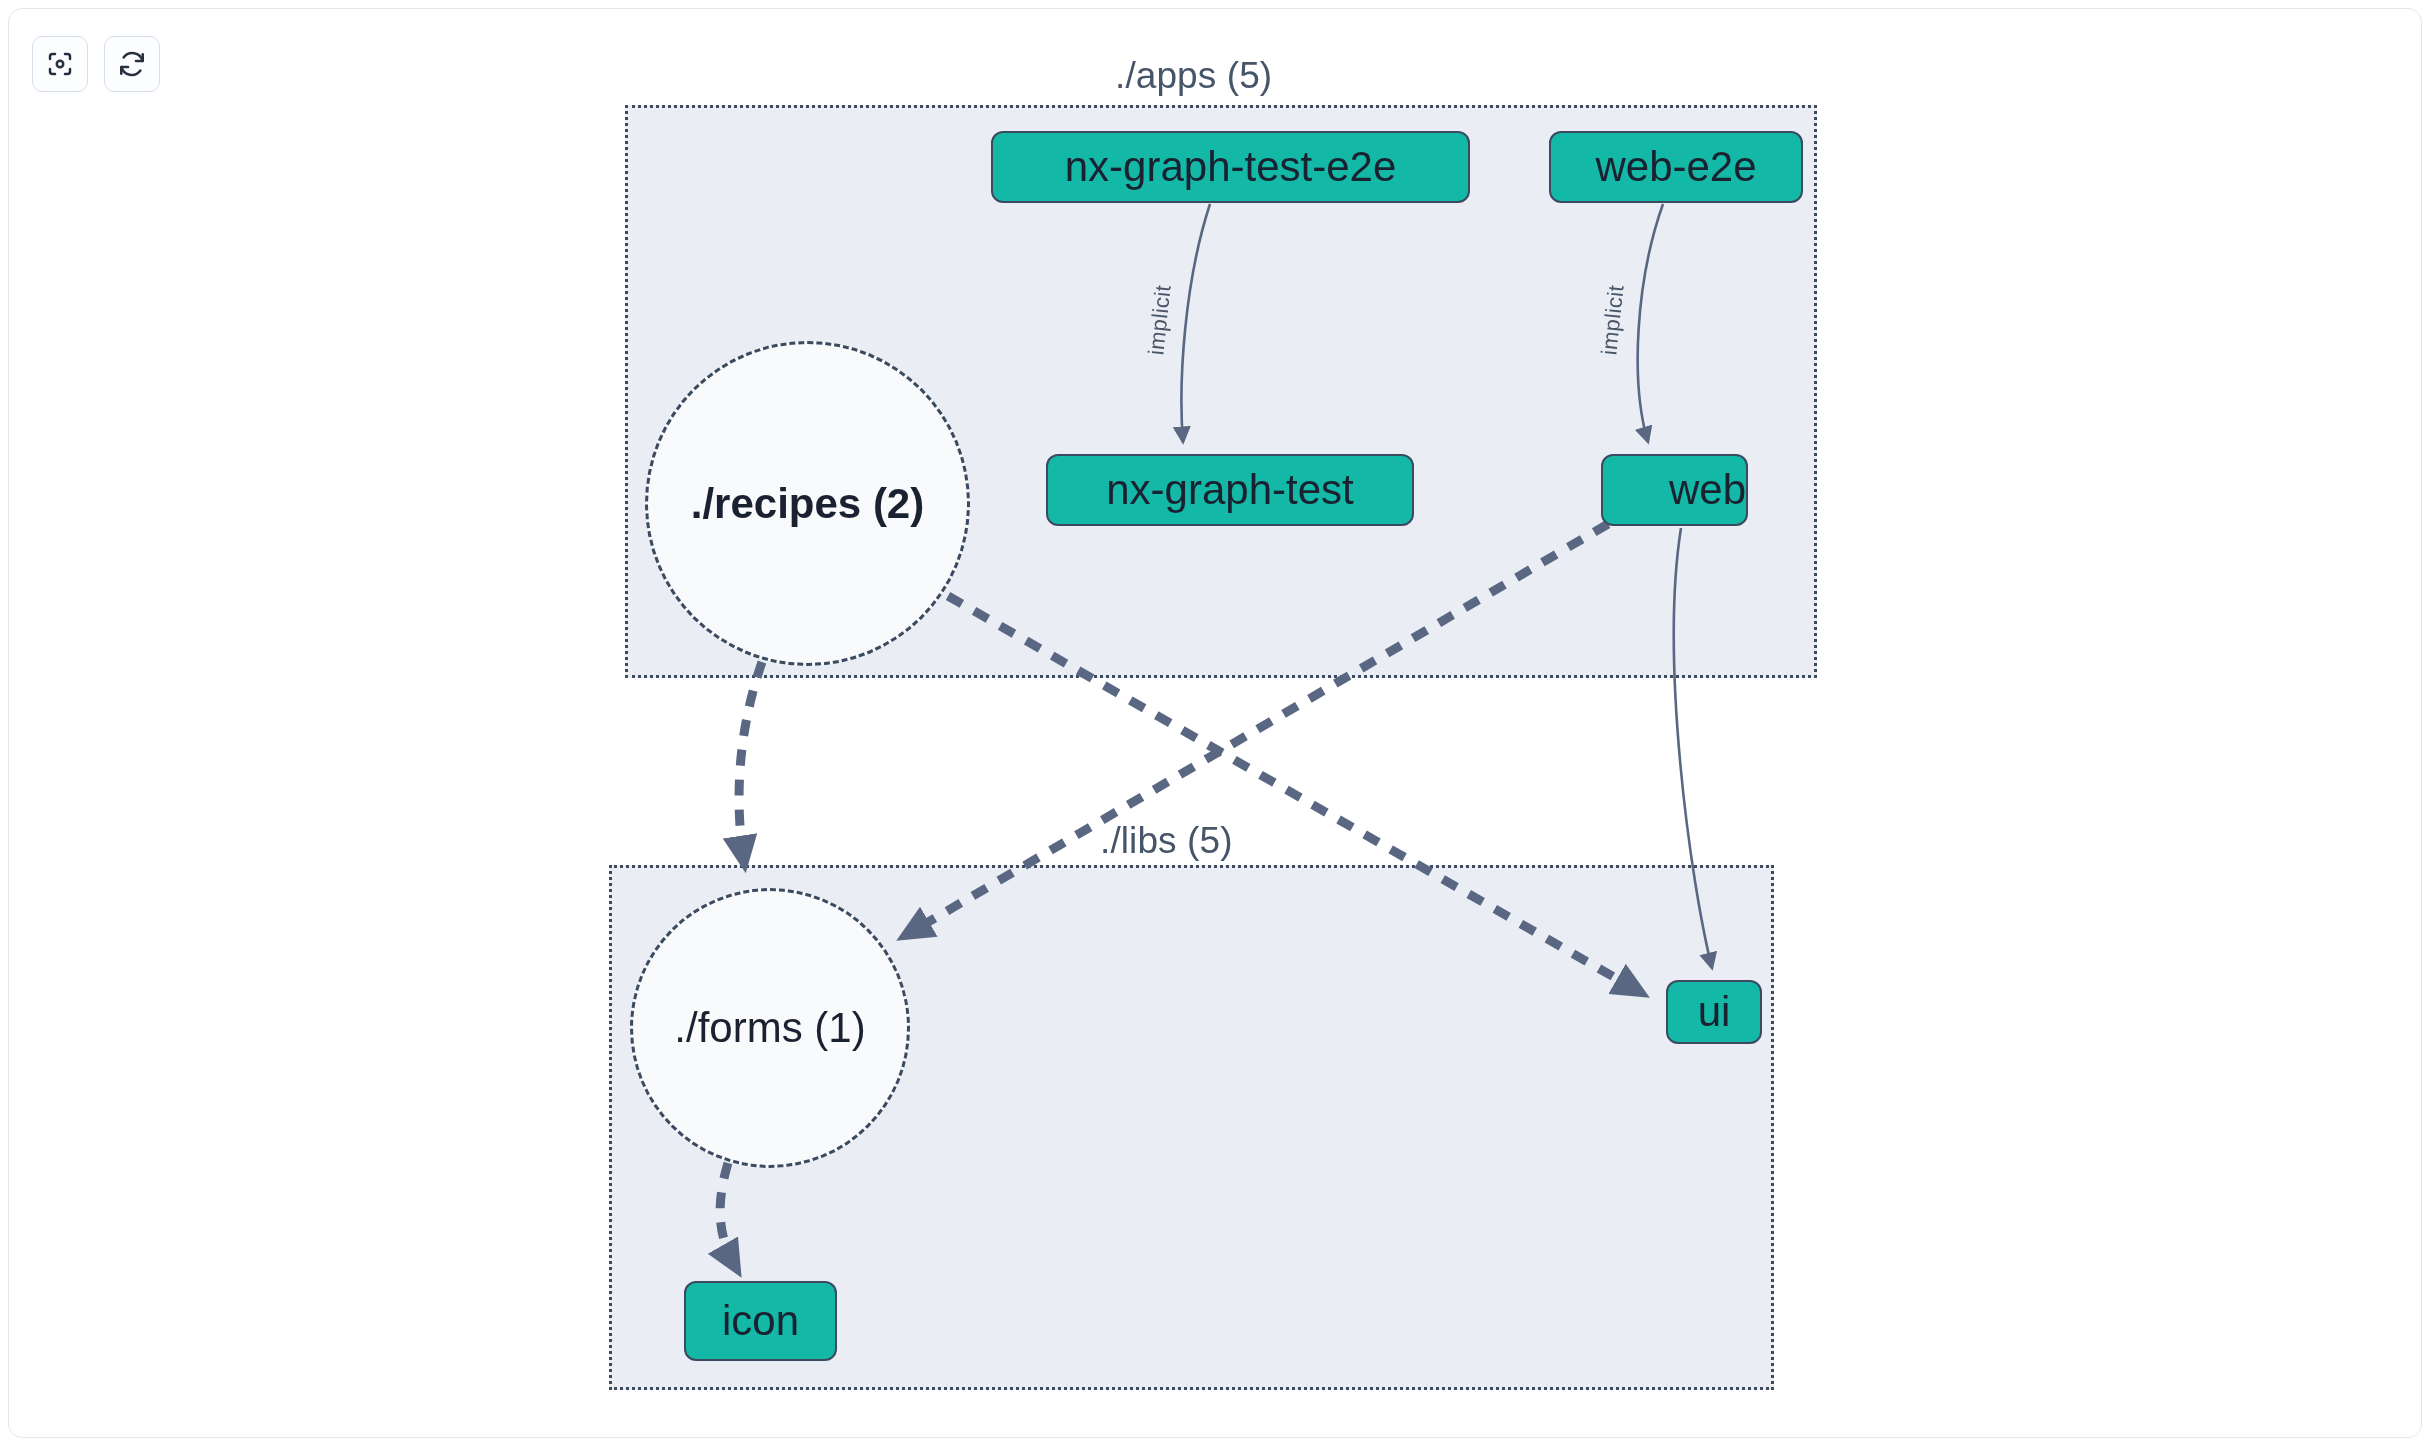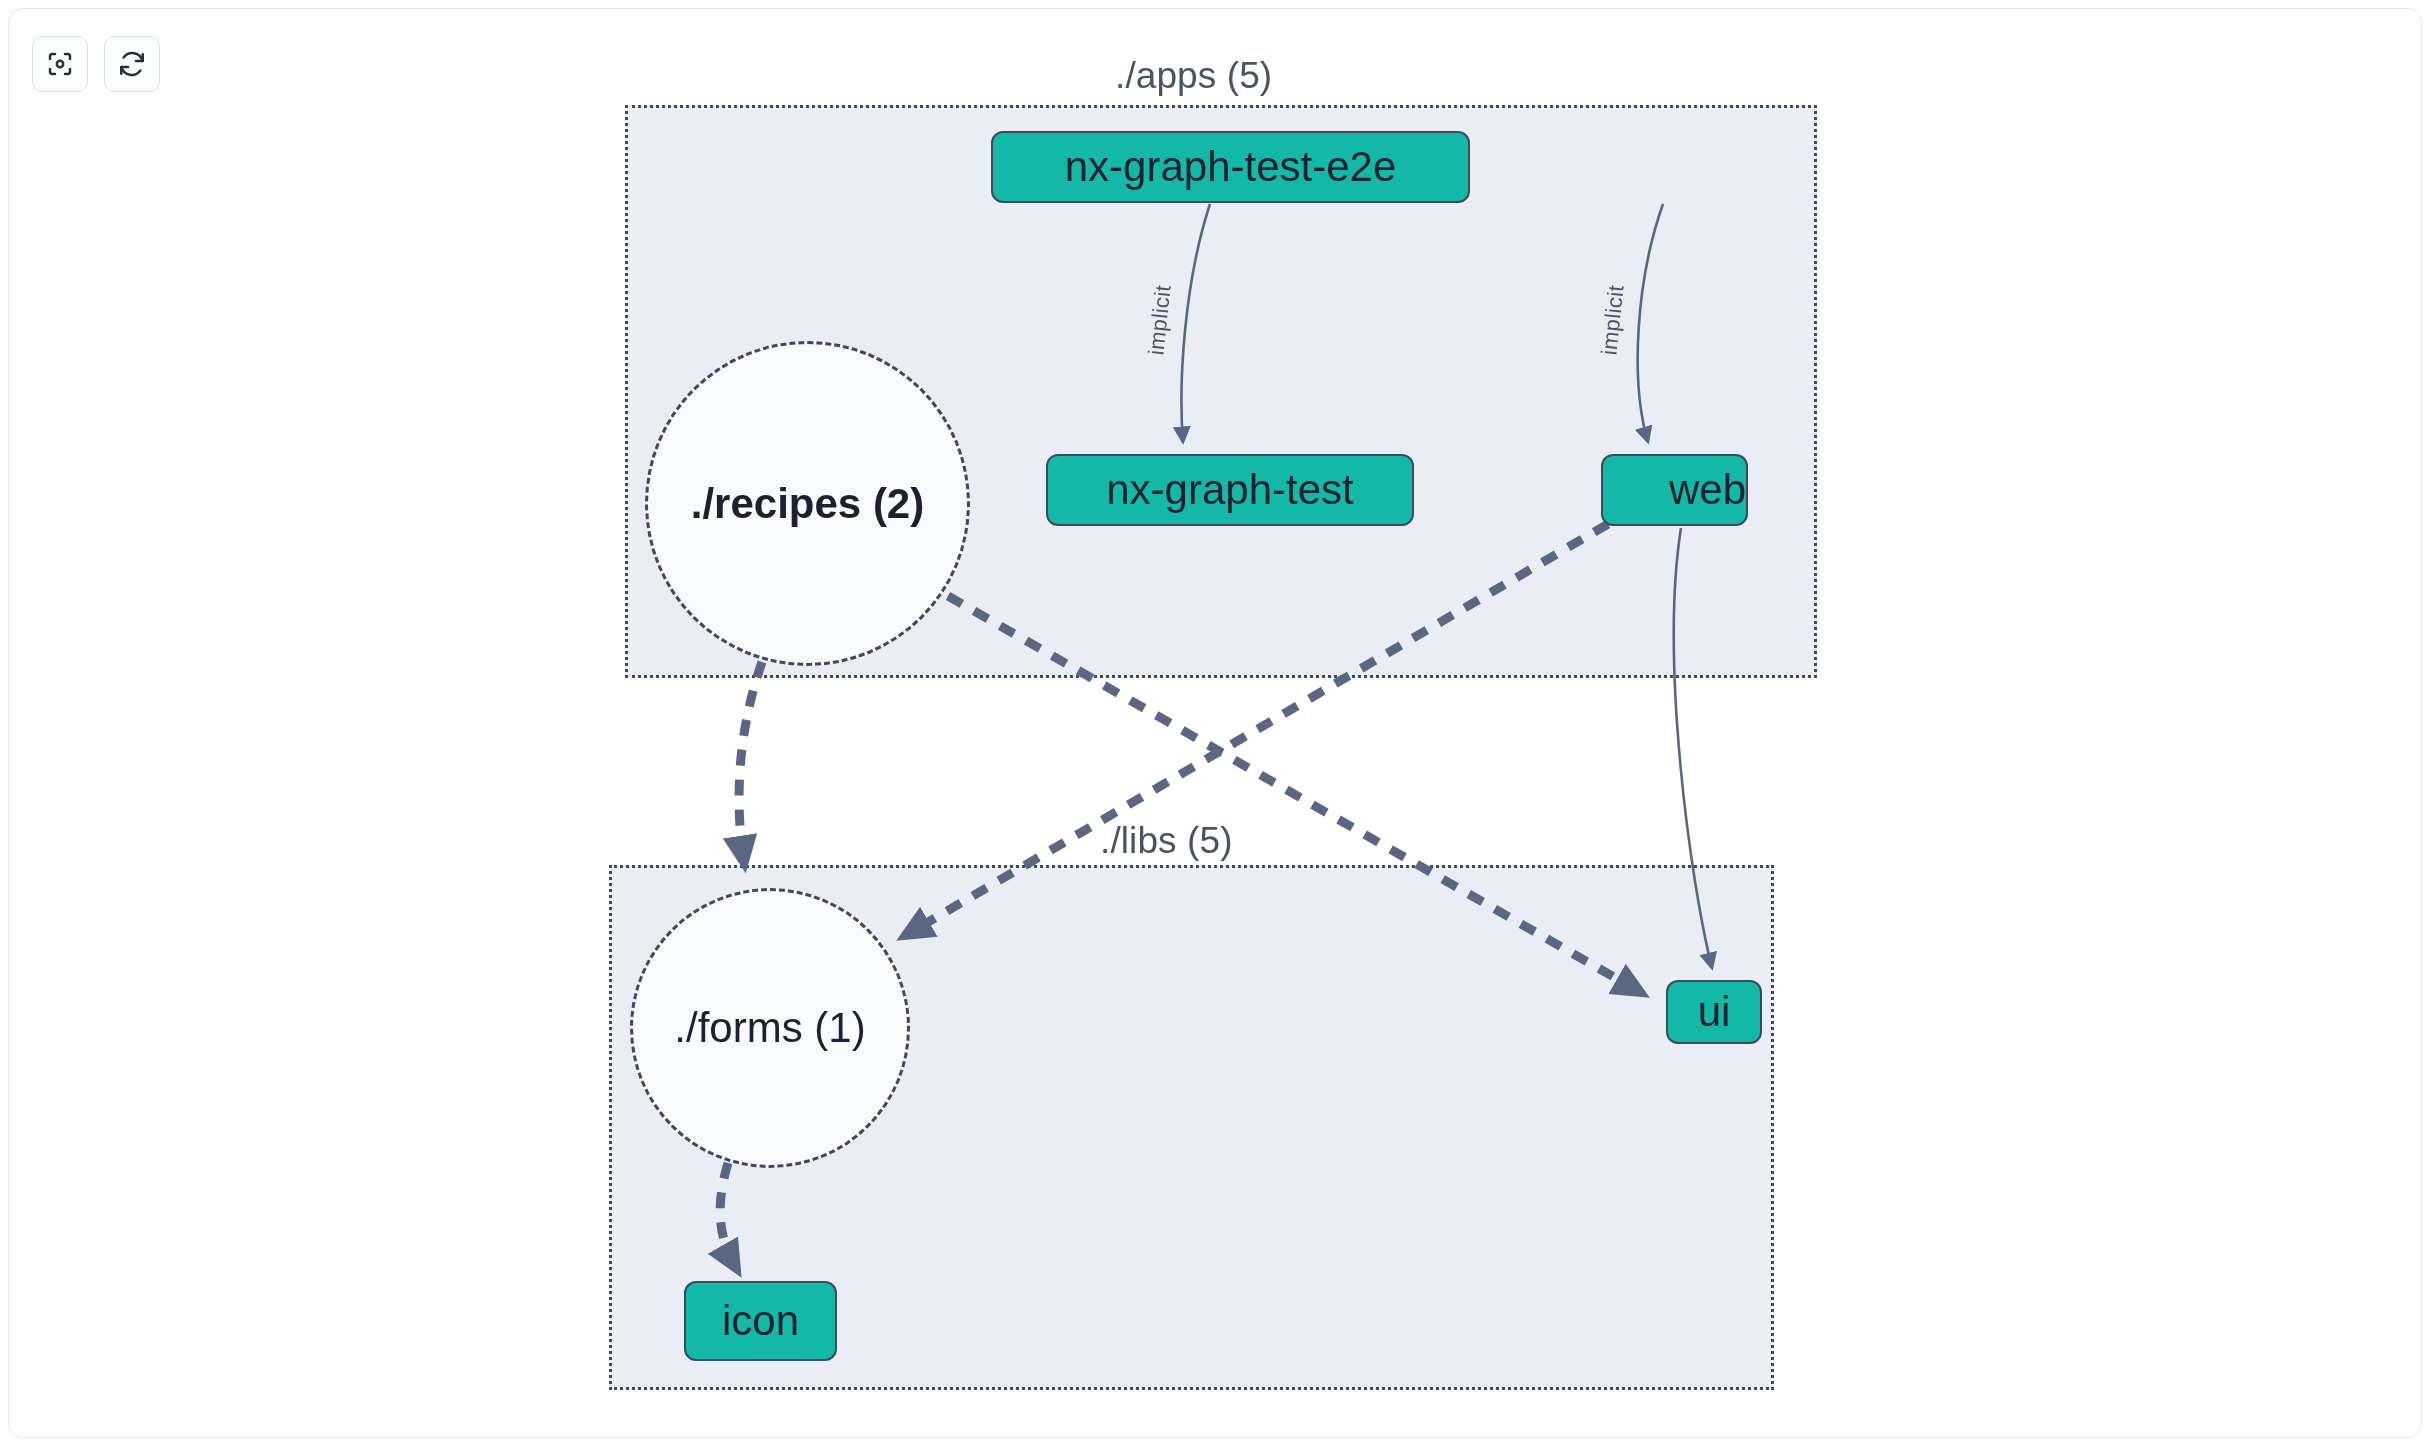--- a/index.html
+++ b/index.html
@@ -277,20 +277,23 @@
     <div class="composite" id="comp-recipes">
       <span>./recipes (2)</span>
     </div>
     <div class="composite" id="comp-forms">
       <span>./forms (1)</span>
     </div>
 
     <div class="node" id="node-nx-graph-test-e2e">
       <span>nx-graph-test-e2e</span>
     </div>
+    <div class="node" id="node-web-e2e">
+      <span>web-e2e</span>
+    </div>
     <div class="node" id="node-nx-graph-test">
       <span>nx-graph-test</span>
     </div>
     <div class="node" id="node-web">
       <span>web</span>
     </div>
     <div class="node" id="node-ui">
       <span>ui</span>
     </div>
     <div class="node" id="node-icon">

